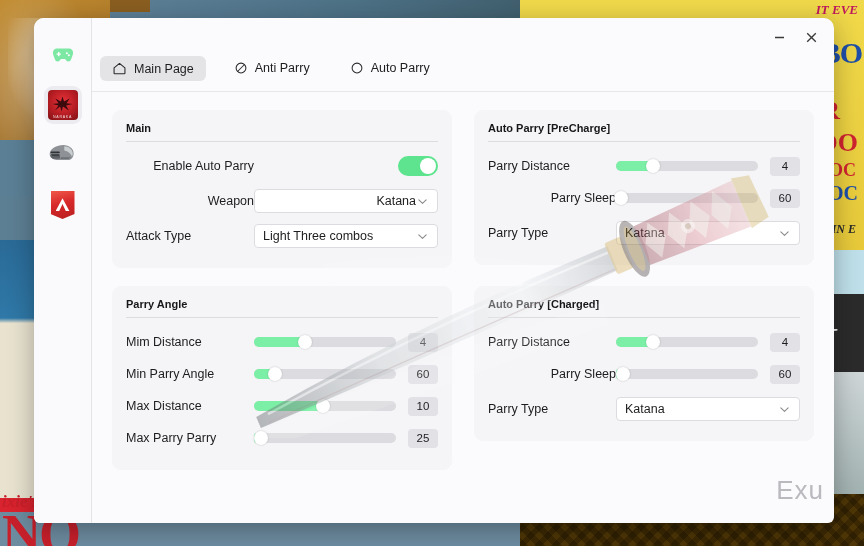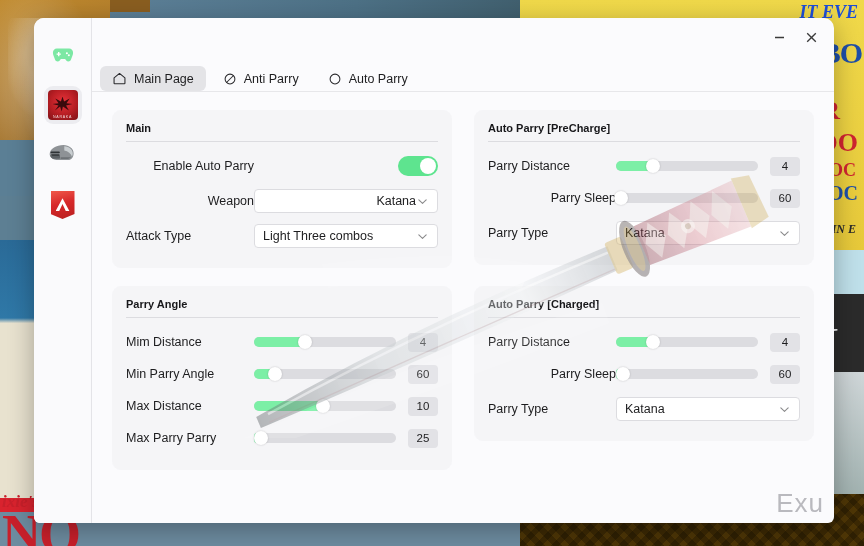--- a/index.html
+++ b/index.html
@@ -98,21 +98,21 @@
     right: 0; bottom: 0; width: 344px; height: 52px;
     background:
       repeating-linear-gradient(45deg, #6d5a1c 0 6px, #8d7526 6px 12px),
       repeating-linear-gradient(-45deg, #6d5a1c 0 6px, #8d7526 6px 12px);
     background-blend-mode: multiply;
   }
   .wp-rtxt {
     position: absolute; font-family: "Liberation Serif", serif; font-weight: bold;
     white-space: nowrap;
   }
-  .rt1 { right: 6px; top: 2px; font-size: 18px; font-style: italic; color: #1d4ed8; }
+  .rt1 { right: 6px; top: 2px; font-size: 13px; font-style: italic; color: #be185d; }
   .rt2 { right: 2px; top: 36px; font-size: 30px; color: #1f4fa8; letter-spacing: -1px; }
   .rt3 { right: 24px; top: 96px; font-size: 26px; color: #cf2430; }
   .rt4 { right: 6px; top: 128px; font-size: 26px; color: #cf2430; }
   .rt5 { right: 8px; top: 160px; font-size: 18px; color: #cf2430; }
   .rt6 { right: 6px; top: 182px; font-size: 20px; color: #1f4fa8; }
   .rt7 { right: 8px; top: 222px; font-size: 12px; font-style: italic; color: #2b2b2b; }
   .rt8 { right: 28px; top: 318px; font-size: 40px; color: #f2f2f2; letter-spacing: -2px; }
   .wp-right-redbar {
     right: 120px; top: 290px; width: 30px; height: 106px; background: #cf2430;
   }
@@ -194,21 +194,21 @@
     padding-right: 8px; gap: 2px; flex: 0 0 38px;
   }
   .win-btn {
     width: 30px; height: 26px; display: flex; align-items: center; justify-content: center;
     border-radius: 4px; cursor: pointer; color: #3a3a3a;
   }
   .win-btn svg { display: block; }
 
   
   #tab-bar {
-    height: 36px; display: flex; align-items: flex-end; gap: 5px;
+    height: 36px; display: flex; align-items: flex-start; gap: 16px;
     padding: 0 8px; border-bottom: 1px solid #e7e7ea; flex: 0 0 36px;
   }
   .tab {
     display: flex; align-items: center; gap: 7px;
     padding: 5px 12px; border-radius: 6px; cursor: pointer;
     font-size: 12.5px; color: #1d1d1f; white-space: nowrap;
   }
   .tab.active { background: #e4e4e7; }
   .tab svg { display: block; flex: 0 0 auto; }
 
@@ -282,21 +282,21 @@
 
   
   #katana-overlay {
     position: absolute; left: 110px; top: 150px;
     width: 620px; height: 270px;
     pointer-events: none; z-index: 3; opacity: .5;
   }
 
   
   #watermark {
-    position: absolute; right: 10px; bottom: 4px;
+    position: absolute; right: 10px; bottom: 17px;
     font-size: 26px; color: #b9b9be; letter-spacing: 1px;
     font-family: "Liberation Sans", sans-serif; z-index: 4;
   }
 </style>
 </head>
 <body>
 
 <div id="desktop">
   <div class="wp wp-left-top"></div>
   <div class="wp wp-left-map"></div>

